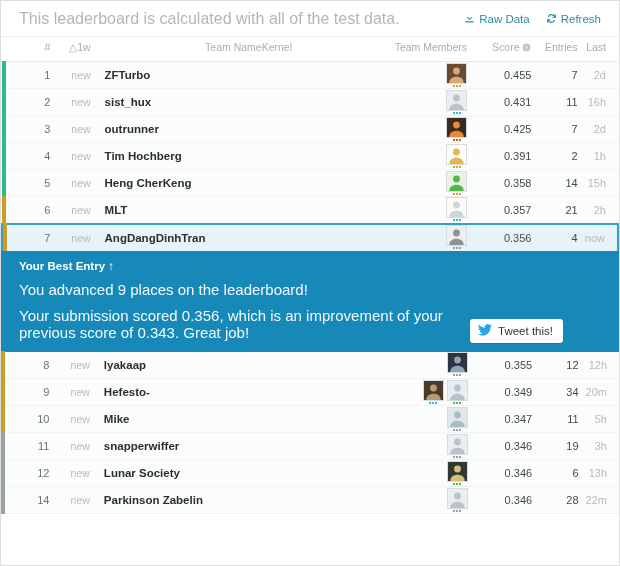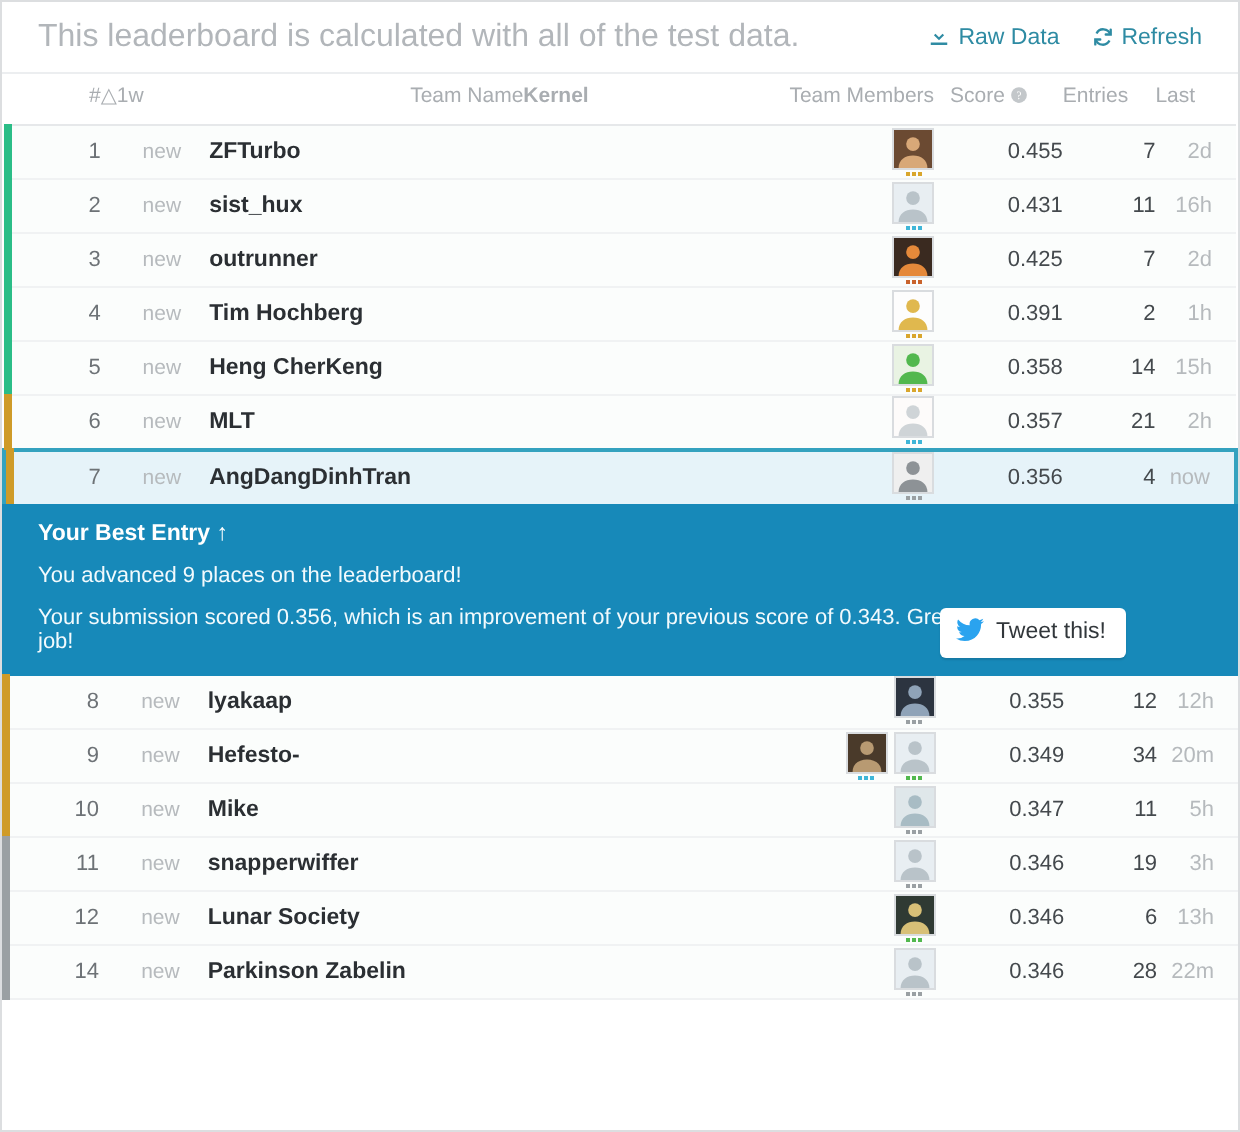--- a/index.html
+++ b/index.html
@@ -76,27 +76,27 @@
   .swatch { width: 9px; height: 9px; display: block; }
 
   
   table { width: 100%; border-collapse: collapse; table-layout: fixed; }
   thead th {
     font-size: 10.5px;
     font-weight: normal;
     color: #a9adb1;
     padding: 4px 0 8px 0;
     border-bottom: 1px solid #e6e8ea;
-    text-align: left;
+    text-align: right;
     vertical-align: bottom;
   }
   .c-rank   { width: 48px; text-align: right; }
   .c-delta  { width: 40px; }
   .c-team   { width: 170px; text-align: right; padding-left: 14px !important; }
-  .c-kernel { width: 120px; text-align: left !important; font-weight: bold; }
+  .c-kernel { width: 120px; text-align: left !important; }
   .c-members{ width: 92px;  text-align: right; padding-right: 8px !important;}
   .c-score  { width: 56px; }
   .c-entries{ width: 46px; }
   .c-last   { width: 40px; padding-right: 12px !important; }
 
   tbody tr { height: 27px; }
   tbody td {
     font-size: 11px;
     color: #5a5f64;
     border-bottom: 1px solid #f0f2f3;
@@ -152,21 +152,21 @@
   .banner {
     background: #1789b9;
     color: #ffffff;
     padding: 9px 18px 11px 18px;
     position: relative;
   }
   .banner-title {
     font-size: 11.5px; font-weight: bold; margin-bottom: 9px;
   }
   .banner-line {
-    font-size: 11px; margin-bottom: 9px; color: #f2fafd;
+    font-size: 15px; margin-bottom: 9px; color: #f2fafd;
   }
   .banner-line.last { margin-bottom: 0; padding-right: 120px; }
   .tweet-btn {
     position: absolute; right: 56px; bottom: 9px;
     background: #ffffff; border-radius: 3px;
     display: flex; align-items: center; gap: 6px;
     padding: 5px 10px 5px 8px;
     font-size: 11.5px; color: #32373b; cursor: pointer;
     box-shadow: 0 1px 1px rgba(0,0,0,0.12);
   }

